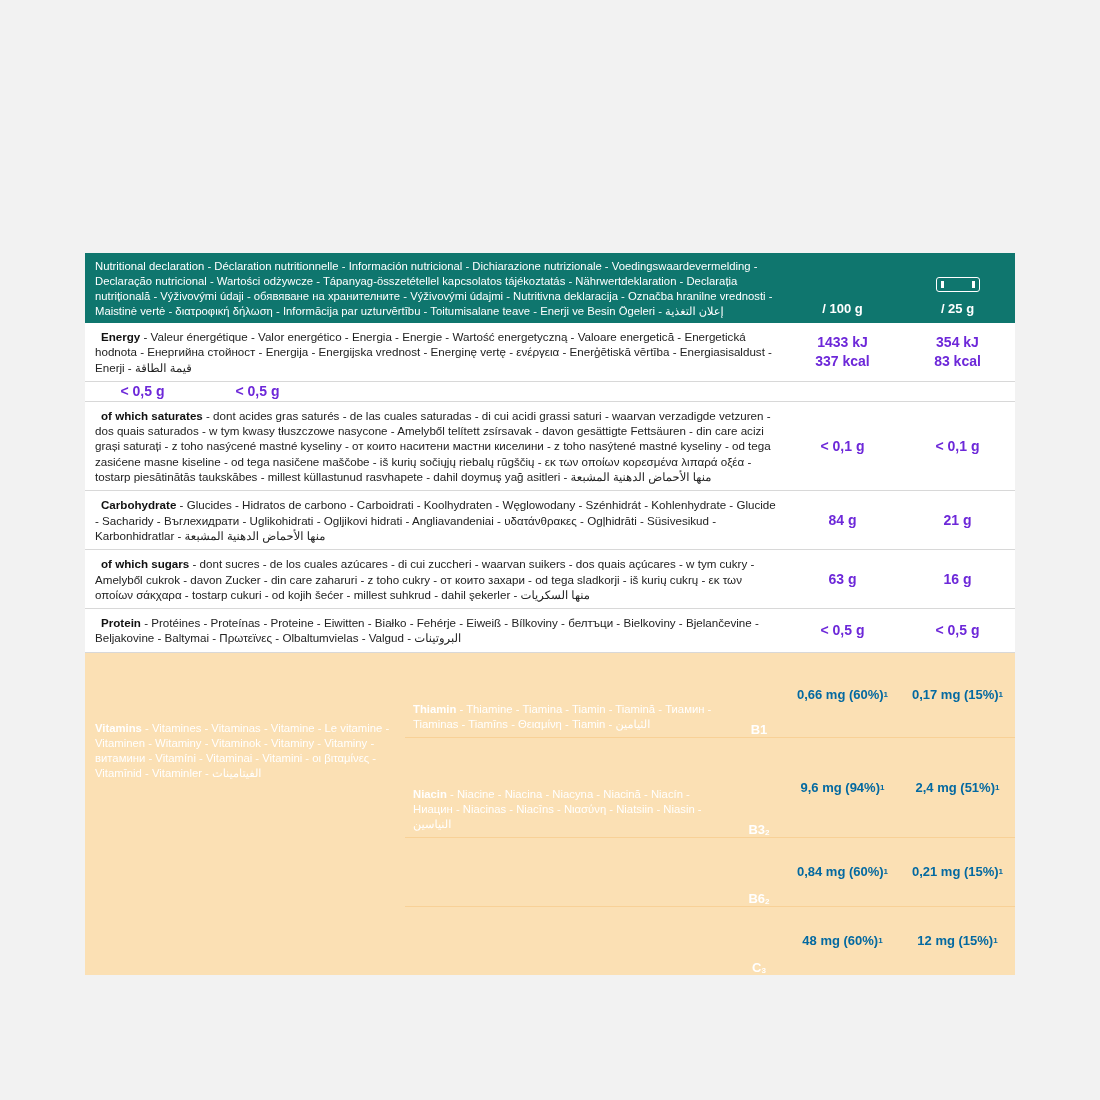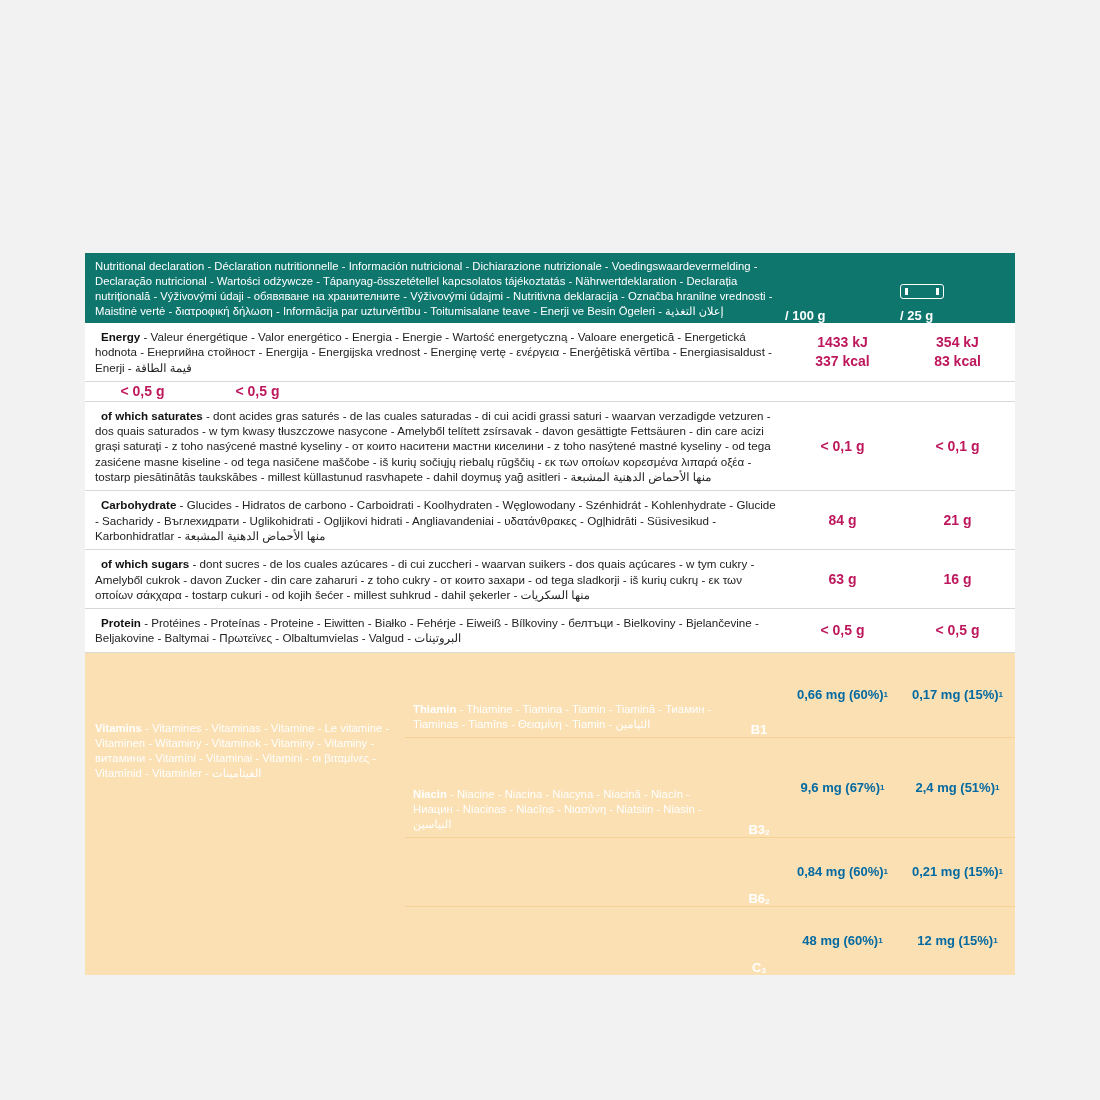--- a/index.html
+++ b/index.html
@@ -34,21 +34,22 @@
     font-size: 11.3px;
     line-height: 1.33;
     color: #ffffff;
   }
   .header-col {
     width: 115px;
     flex: 0 0 115px;
     display: flex;
     flex-direction: column;
     justify-content: flex-end;
-    align-items: flex-start;
+    align-items: center;
+    padding-bottom: 7px;
     font-size: 13px;
     font-weight: bold;
   }
   .header-col .colval { display:block; }
   .pack-icon {
     width: 44px;
     height: 15px;
     border: 1.6px solid #ffffff;
     border-radius: 3px;
     margin-bottom: 9px;
@@ -92,21 +93,21 @@
   }
   .row .val {
     width: 115px;
     flex: 0 0 115px;
     display: flex;
     flex-direction: column;
     justify-content: center;
     align-items: center;
     font-size: 14px;
     font-weight: bold;
-    color: #be185d;
+    color: #6d28d9;
     text-align: right;
     line-height: 1.35;
   }
   .row .val span { display: block; }
 
   .sub { padding-left: 10px; }
 
   
   .vitamins {
     display: flex;
@@ -280,21 +281,21 @@
 
       <div class="vrow">
         <div class="vnames">
           <b>Niacin</b><span> - Niacine - Niacina - Niacyna - Niacină - Niacín - Ниацин - Niacinas - Niacīns - Νιασύνη - Niatsiin - Niasin - النياسين</span>
         </div>
         <div class="vcode">
             <span>B3</span>
             <sup>2</sup>
           </div>
         <div class="vval">
-            <span>9,6 mg (67%)</span>
+            <span>9,6 mg (94%)</span>
             <sup>1</sup>
           </div>
         <div class="vval">
             <span>2,4 mg (51%)</span>
             <sup>1</sup>
           </div>
       </div>
 
       <div class="vrow">
         <div class="vnames">

